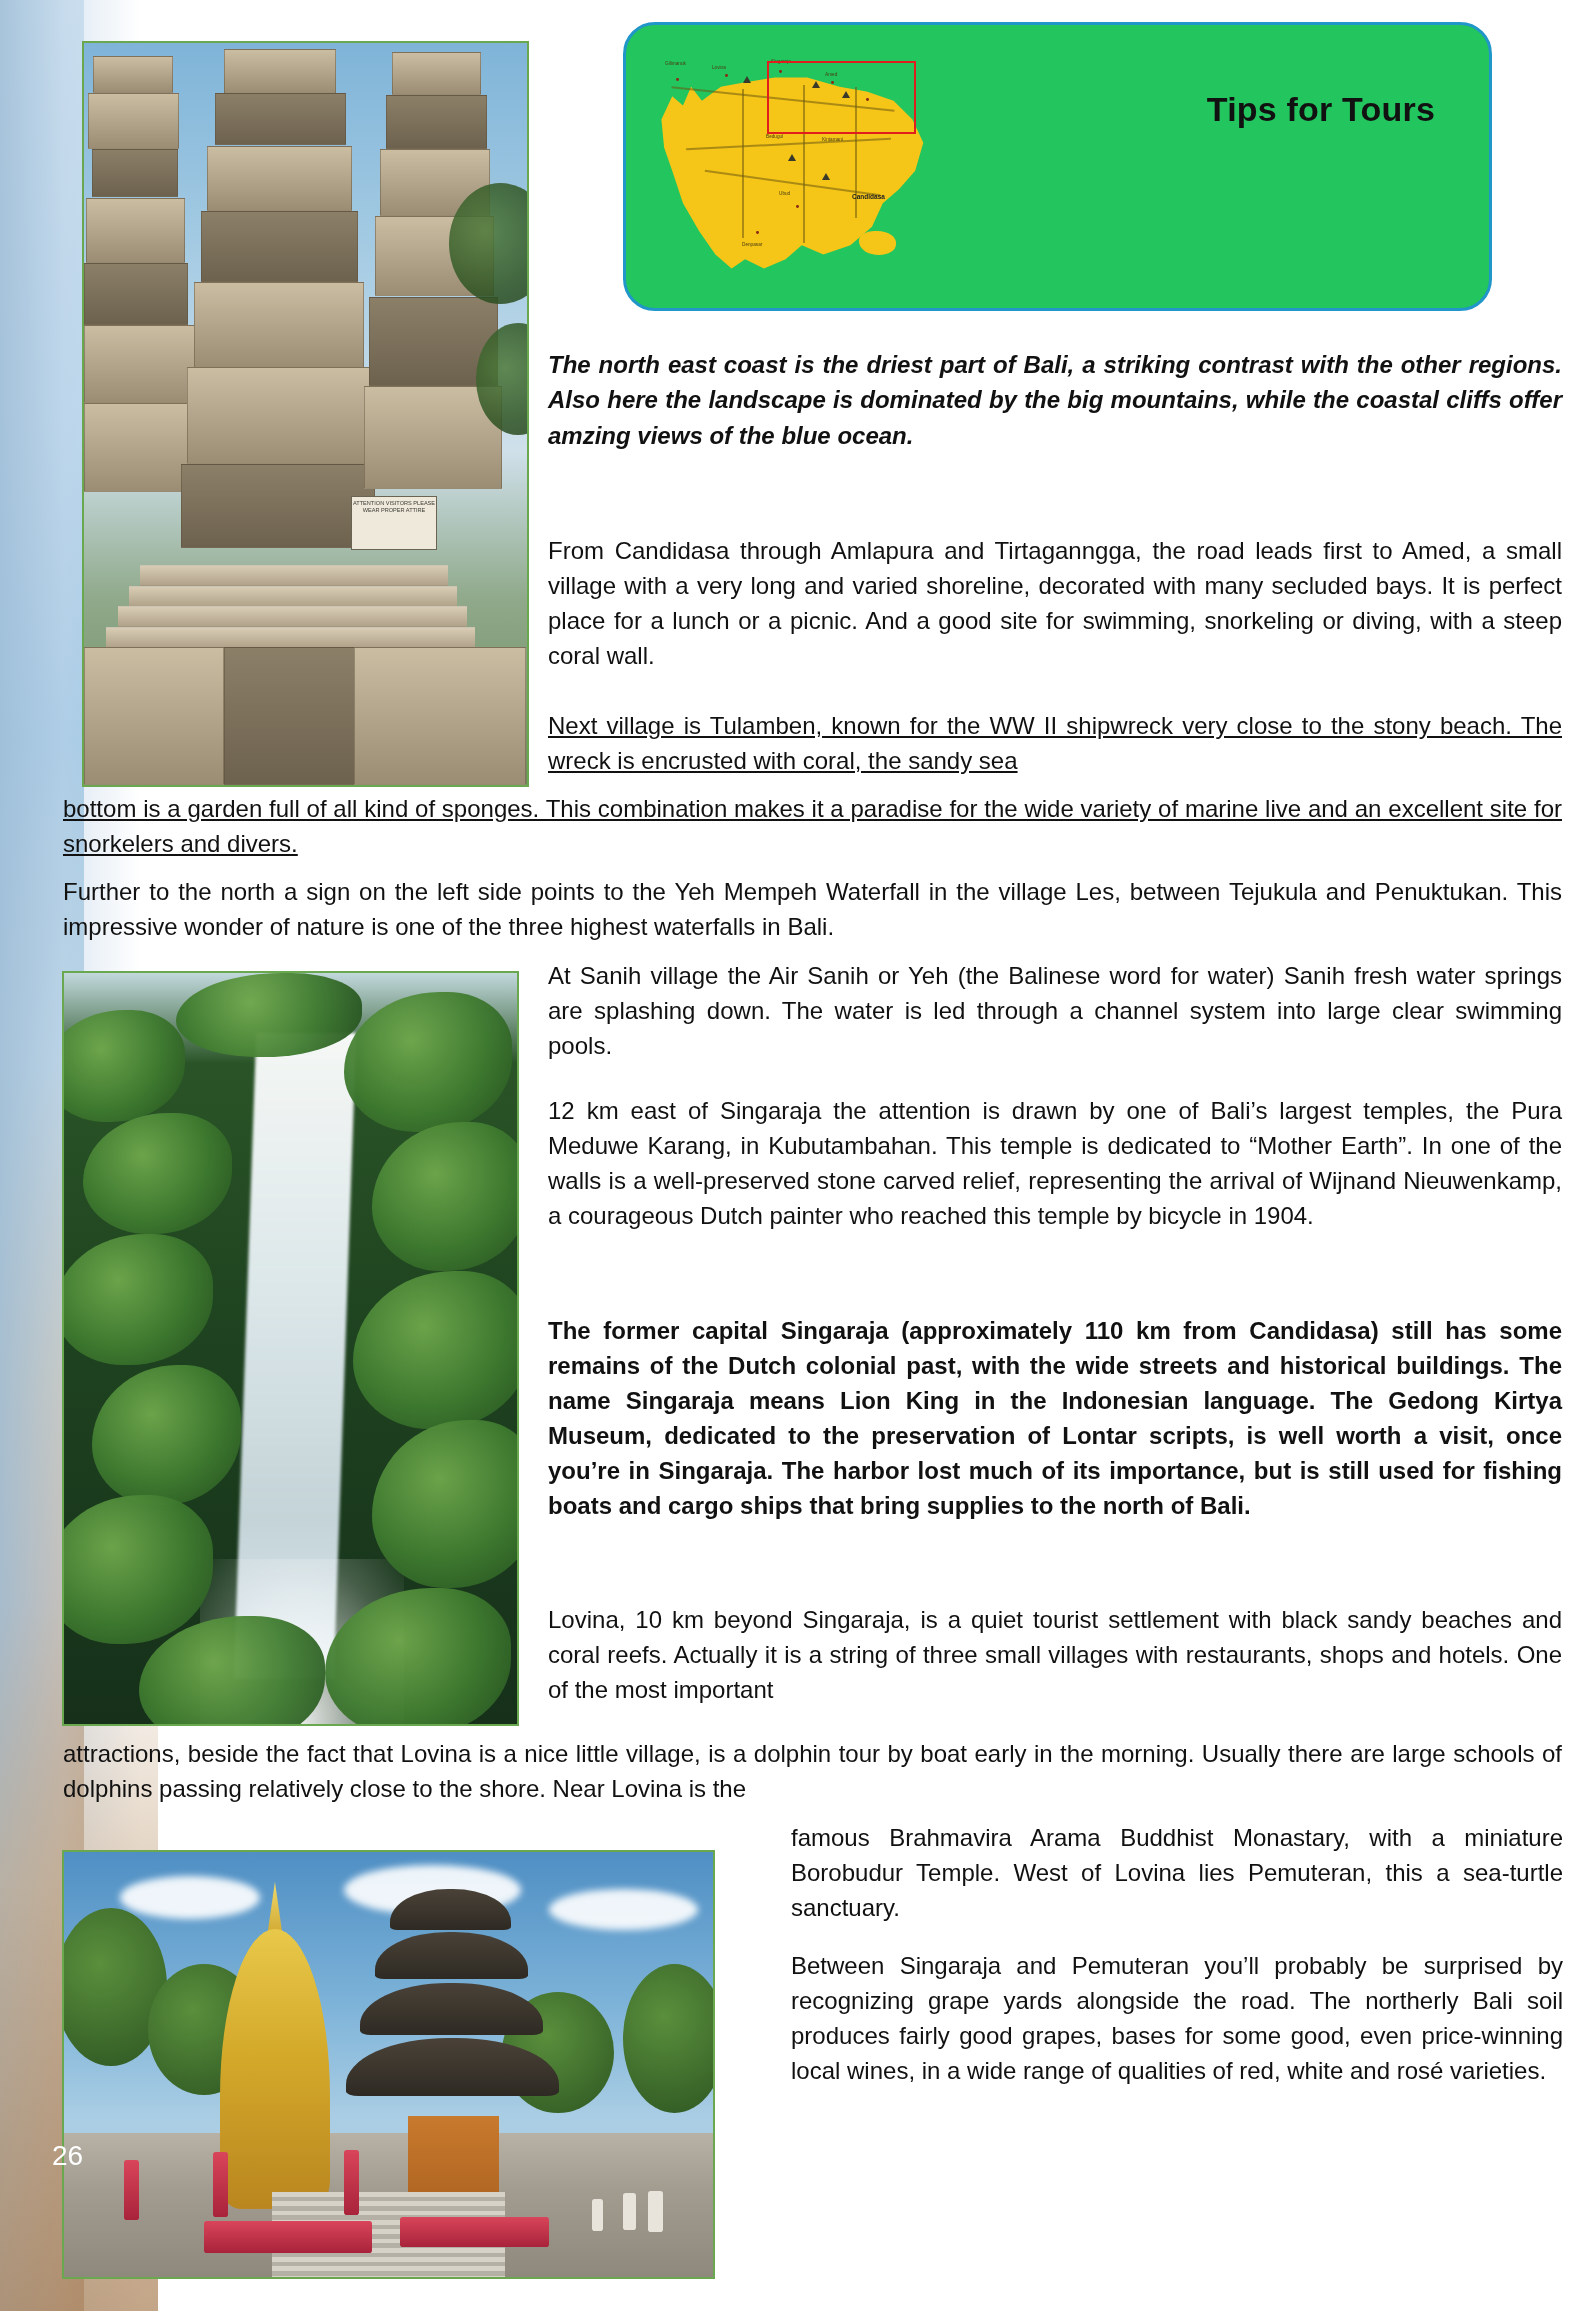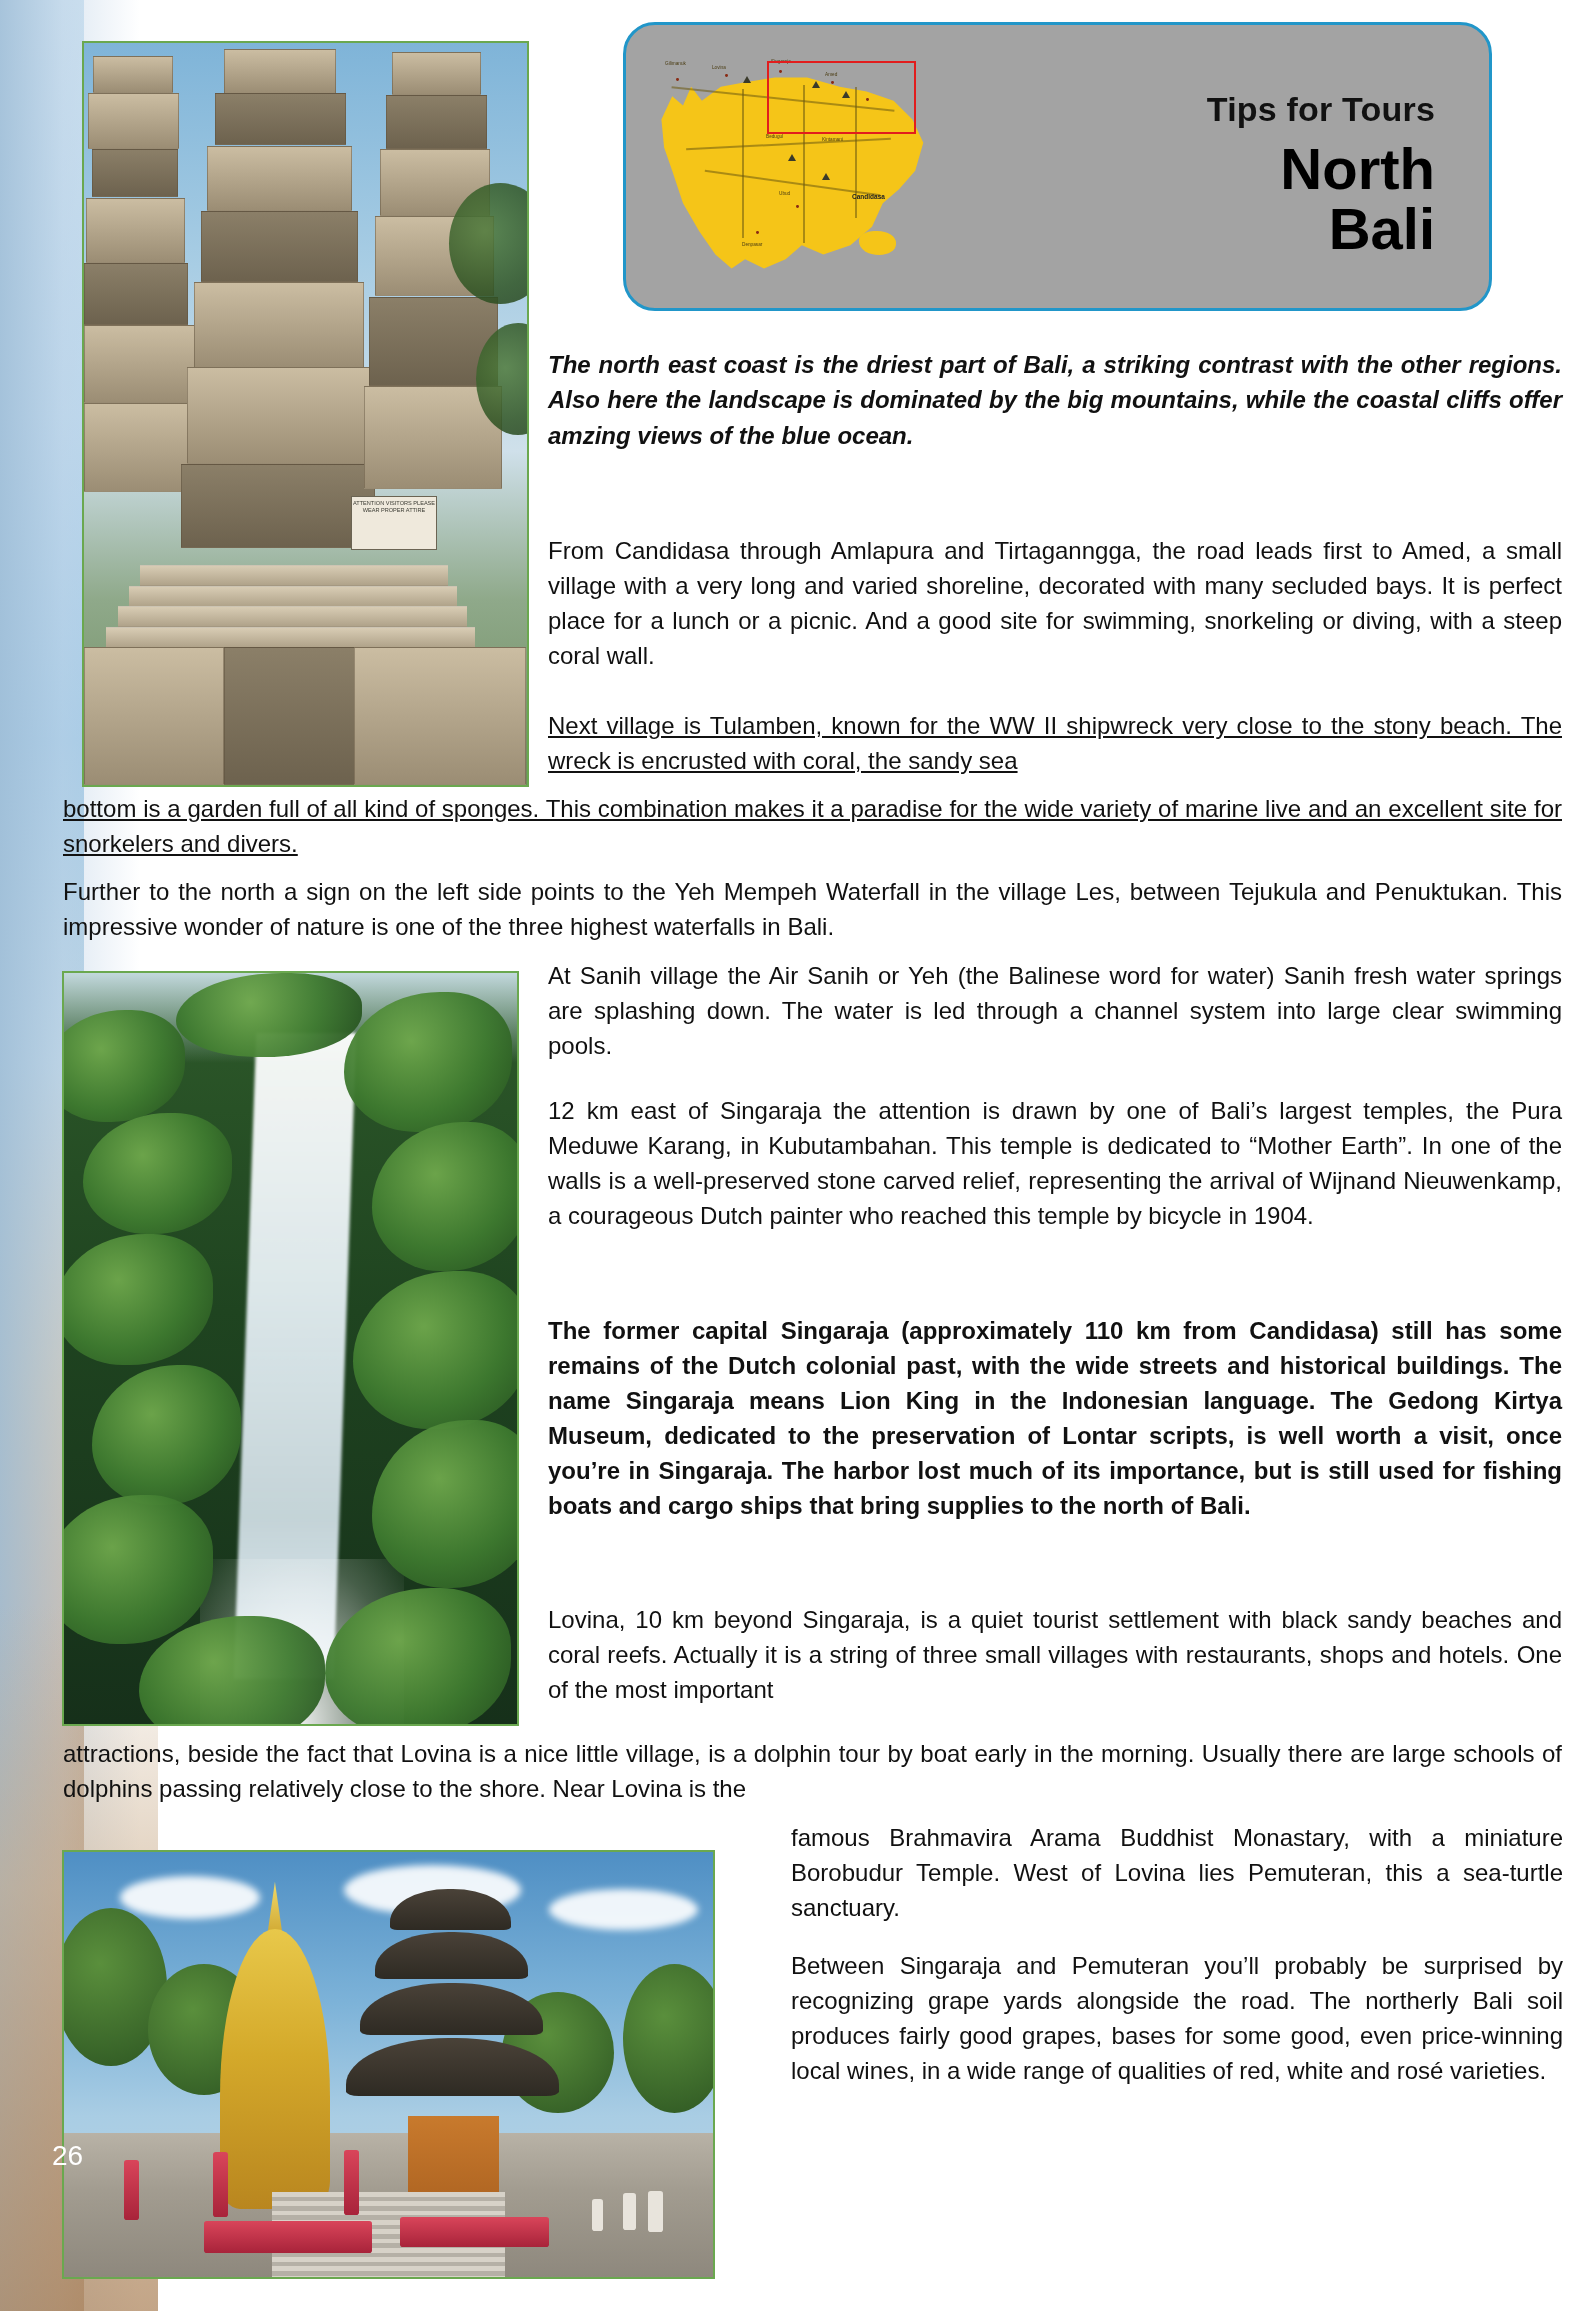--- a/index.html
+++ b/index.html
@@ -156,21 +156,21 @@
   }
   .m-person { position: absolute; background: #e8e4dc; border-radius: 2.8px; }
 
   
   .header-box {
     position: absolute;
     left: 623px; top: 22.4px;
     width: 869px; height: 289px;
     border: 3.7px solid #2196c9;
     border-radius: 32px;
-    background: #a3a3a3;
+    background: #22c55e;
   }
   .header-title-small {
     position: absolute;
     right: 54px; top: 65px;
     font-size: 34px;
     font-weight: bold;
     color: #111111;
     letter-spacing: 0.2px;
   }
   .header-title-big {
@@ -369,24 +369,20 @@
     <div class="map-label" style="left:183px; top:104px;">Kintamani</div>
     <div class="map-label" style="left:140px; top:158px;">Ubud</div>
     <div class="map-label" style="left:103px; top:209px;">Denpasar</div>
 
     <div class="map-label-dark" style="left:213px; top:160px;">Candidasa</div>
 
     <div class="map-highlight"></div>
   </div>
 
   <div class="header-title-small">Tips for Tours</div>
-  <div class="header-title-big">
-    <div>North</div>
-    <div>Bali</div>
-  </div>
 </div>
 
 <div class="txt intro" id="p-intro">The north east coast is the driest part of Bali, a striking contrast with the other regions. Also here the landscape is dominated by the big mountains, while the coastal cliffs offer amzing views of the blue ocean.</div>
 <div class="txt" id="p-1">From Candidasa through Amlapura and Tirtaganngga, the road leads first to Amed, a small village with a very long and varied shoreline, decorated with many secluded bays. It is perfect place for a lunch or a picnic. And a good site for swimming, snorkeling or diving, with a steep coral wall.</div>
 <div class="txt" id="p-2">Next village is Tulamben, known for the WW II shipwreck very close to the stony beach. The wreck is encrusted with coral, the sandy sea</div>
 <div class="txt" id="p-2b">bottom is a garden full of all kind  of sponges. This combination makes it a paradise for the wide variety of marine live and an excellent site for snorkelers and divers.</div>
 <div class="txt" id="p-3">Further to the north a sign on the left side points to the Yeh Mempeh Waterfall in the village Les, between Tejukula and Penuktukan. This impressive wonder of nature is one of the three highest waterfalls in Bali.</div>
 <div class="txt" id="p-4">At Sanih village the Air Sanih or Yeh (the Balinese word for water) Sanih fresh water springs are splashing down. The water is led through a channel system into large clear swimming pools.</div>
 <div class="txt" id="p-5">12 km east of Singaraja the attention is drawn by one of Bali’s largest temples, the Pura Meduwe Karang, in Kubutambahan. This temple is dedicated to “Mother Earth”. In one of the walls is a well-preserved stone carved relief, representing the arrival of Wijnand Nieuwenkamp, a courageous Dutch painter who reached this temple by bicycle in 1904.</div>
 <div class="txt" id="p-6">The former capital Singaraja (approximately 110 km from Candidasa) still has some remains of the Dutch colonial past, with the wide streets and historical buildings. The name Singaraja means Lion King in the Indonesian language. The Gedong Kirtya Museum, dedicated to the preservation of Lontar scripts, is well worth a visit, once you’re in Singaraja. The harbor lost much of its importance, but is still used for fishing boats and cargo ships that bring supplies to the north of Bali.</div>

